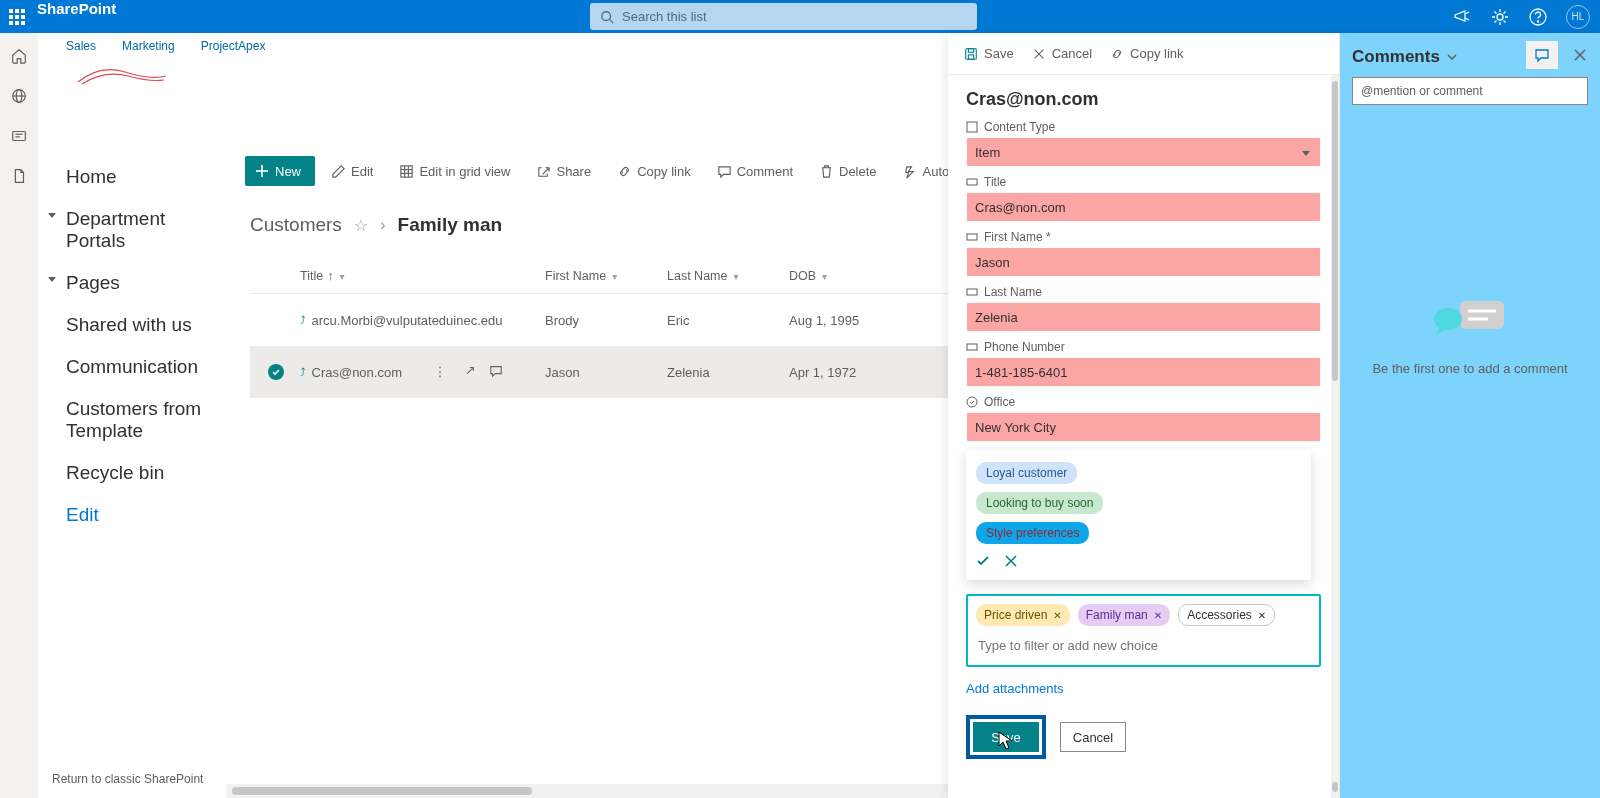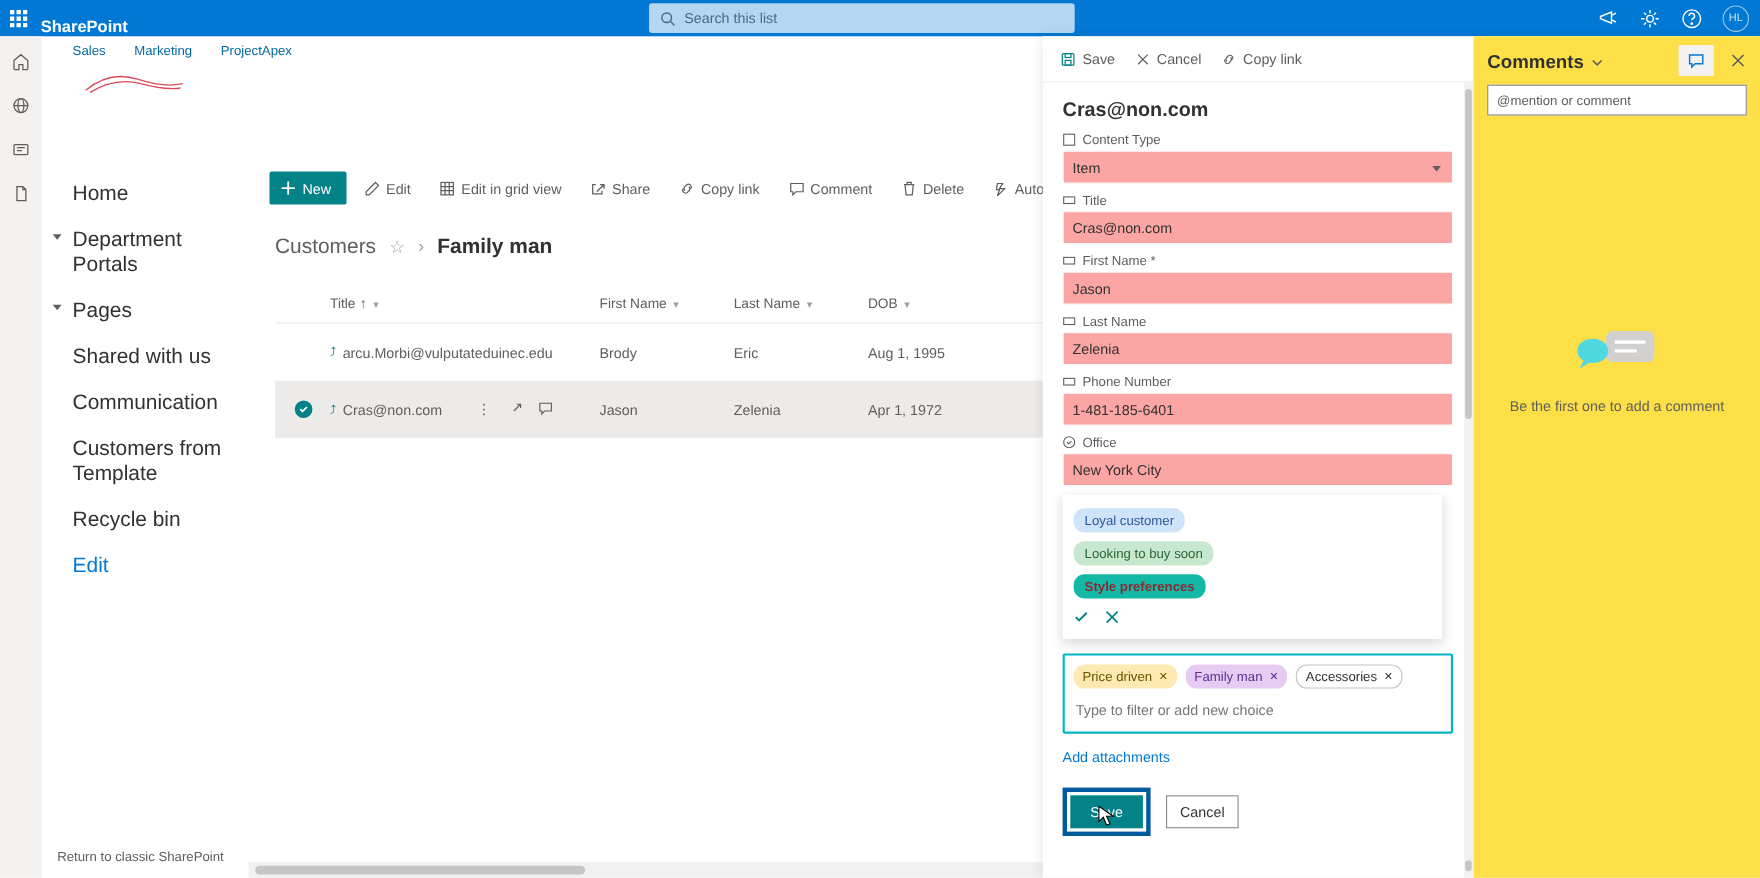--- a/index.html
+++ b/index.html
@@ -1,19 +1,19 @@
 <!DOCTYPE html>
 <html><head>
 <meta charset="utf-8">
 <style>
 * { box-sizing: border-box; margin: 0; padding: 0; font-family: "Segoe UI", Arial, sans-serif; }
 html, body { width: 1600px; height: 798px; overflow: hidden; background: #fff; }
 
 
-.suite-bar { position: absolute; left:0; top:0; width:1600px; height:33px; background:#0078d4; display:flex; align-items:flex-end; color:#fff; }
+.suite-bar { position: absolute; left:0; top:0; width:1600px; height:33px; background:#0078d4; display:flex; align-items:flex-start; color:#fff; }
 .waffle { width:33px; height:33px; display:flex; align-items:center; justify-content:center; }
 .waffle svg { width:16px; height:16px; }
 .app-name { font-size:15px; font-weight:600; margin-left:4px; }
 .search-wrap { position:absolute; left:590px; top:3px; width:387px; height:27px; background:#b4d6ef; border-radius:3px; display:flex; align-items:center; padding:0 10px; }
 .search-wrap svg { width:14px; height:14px; margin-right:8px; }
 .search-placeholder { color:#4a6b82; font-size:13px; }
 .suite-right { position:absolute; right:6px; top:0; height:33px; display:flex; align-items:center; gap:18px; padding-right:4px;}
 .suite-icon { width:20px; height:20px; display:flex; align-items:center; justify-content:center; color:#fff; }
 .avatar { width:24px; height:24px; border:1px solid #9bc7e8; border-radius:50%; display:flex; align-items:center; justify-content:center; font-size:10px; color:#cbe3f5; }
 
@@ -86,21 +86,21 @@
 .fld-label svg { width:12px; height:12px; }
 .fld-val { font-size:13px; color:#323130; background:#fca5a5; border:1px solid #faf9f8; height:30px; display:flex; align-items:center; padding:0 8px; border-radius:2px; }
 .fld-select { position:relative; }
 .fld-select::after { content:""; position:absolute; right:10px; top:13px; width:0;height:0;border-left:4px solid transparent;border-right:4px solid transparent;border-top:5px solid #605e5c;}
 
 
 .choice-pop { position:absolute; left:0; right:10px; background:#fff; box-shadow:0 4px 12px rgba(0,0,0,.15); border-radius:2px; padding:8px; }
 .choice-opt { display:inline-block; font-size:12px; padding:4px 10px; border-radius:10px; margin:4px 2px; cursor:pointer; }
 .c1 { background:#cfe4fa; color:#2b579a; }
 .c2 { background:#c7e8ce; color:#296636; }
-.c3 { background:#14b8a6; color:#8a2b35;font-weight:bold; }
+.c3 { background:#0ea5e9; color:#8a2b35; }
 .choice-btns { padding:6px 2px 0 2px; display:flex; gap:14px; }
 .choice-btns svg { width:14px; height:14px; }
 
 
 .tag-box { border:2px solid #00b7c3; border-radius:2px; padding:8px; margin-top:130px; }
 .tag-row { display:flex; gap:8px; flex-wrap:wrap; margin-bottom:8px;}
 .tag { font-size:12px; padding:3px 8px; border-radius:10px; display:inline-flex; align-items:center; gap:6px; }
 .tag .x { font-size:10px; cursor:pointer; }
 .t-yellow { background:#fde9b1; color:#6a5300; }
 .t-purple { background:#e6ccf2; color:#5c2e91; }
@@ -108,21 +108,21 @@
 .tag-input { border:none; outline:none; font-size:13px; color:#605e5c; width:100%; padding:4px 2px; }
 
 .add-attach { color:#0078d4; font-size:13px; margin-top:14px; cursor:pointer; display:inline-block;}
 .form-btns { display:flex; gap:14px; margin-top:18px; align-items:center;}
 .save-hl { border:4px solid #005a9e; padding:3px; }
 .btn-save { background:#038387; color:#fff; border:none; width:66px; height:30px; font-size:13px; }
 .btn-cancel { background:#fff; border:1px solid #8a8886; width:66px; height:30px; font-size:13px; color:#323130; }
 .cursor { position:absolute; width:16px; height:20px; pointer-events:none; }
 
 
-.comments { width:260px; background:#fde047; position:relative; padding:14px 12px; }
+.comments { width:260px; background:#7dd3fc; position:relative; padding:14px 12px; }
 .comments h3 { font-size:17px; font-weight:600; color:#323130; display:flex; align-items:center; gap:6px;}
 .comment-box { margin-top:10px; width:100%; height:28px; border:1px solid #8a8886; background:#fff; font-size:12px; color:#605e5c; padding:0 8px; display:flex; align-items:center;}
 .comments-empty { position:absolute; top:260px; left:0; right:0; text-align:center; }
 .comments-empty svg { width:80px; height:50px; }
 .comments-empty p { font-size:13px; color:#605e5c; margin-top:14px; }
 
 .hscroll { position:absolute; left:226px; right:0; bottom:0; height:14px; background:#f1f1f1; }
 .hscroll .ht { position:absolute; left:6px; top:3px; height:8px; width:300px; background:#c8c6c4; border-radius:4px;}
 </style>
 </head>

